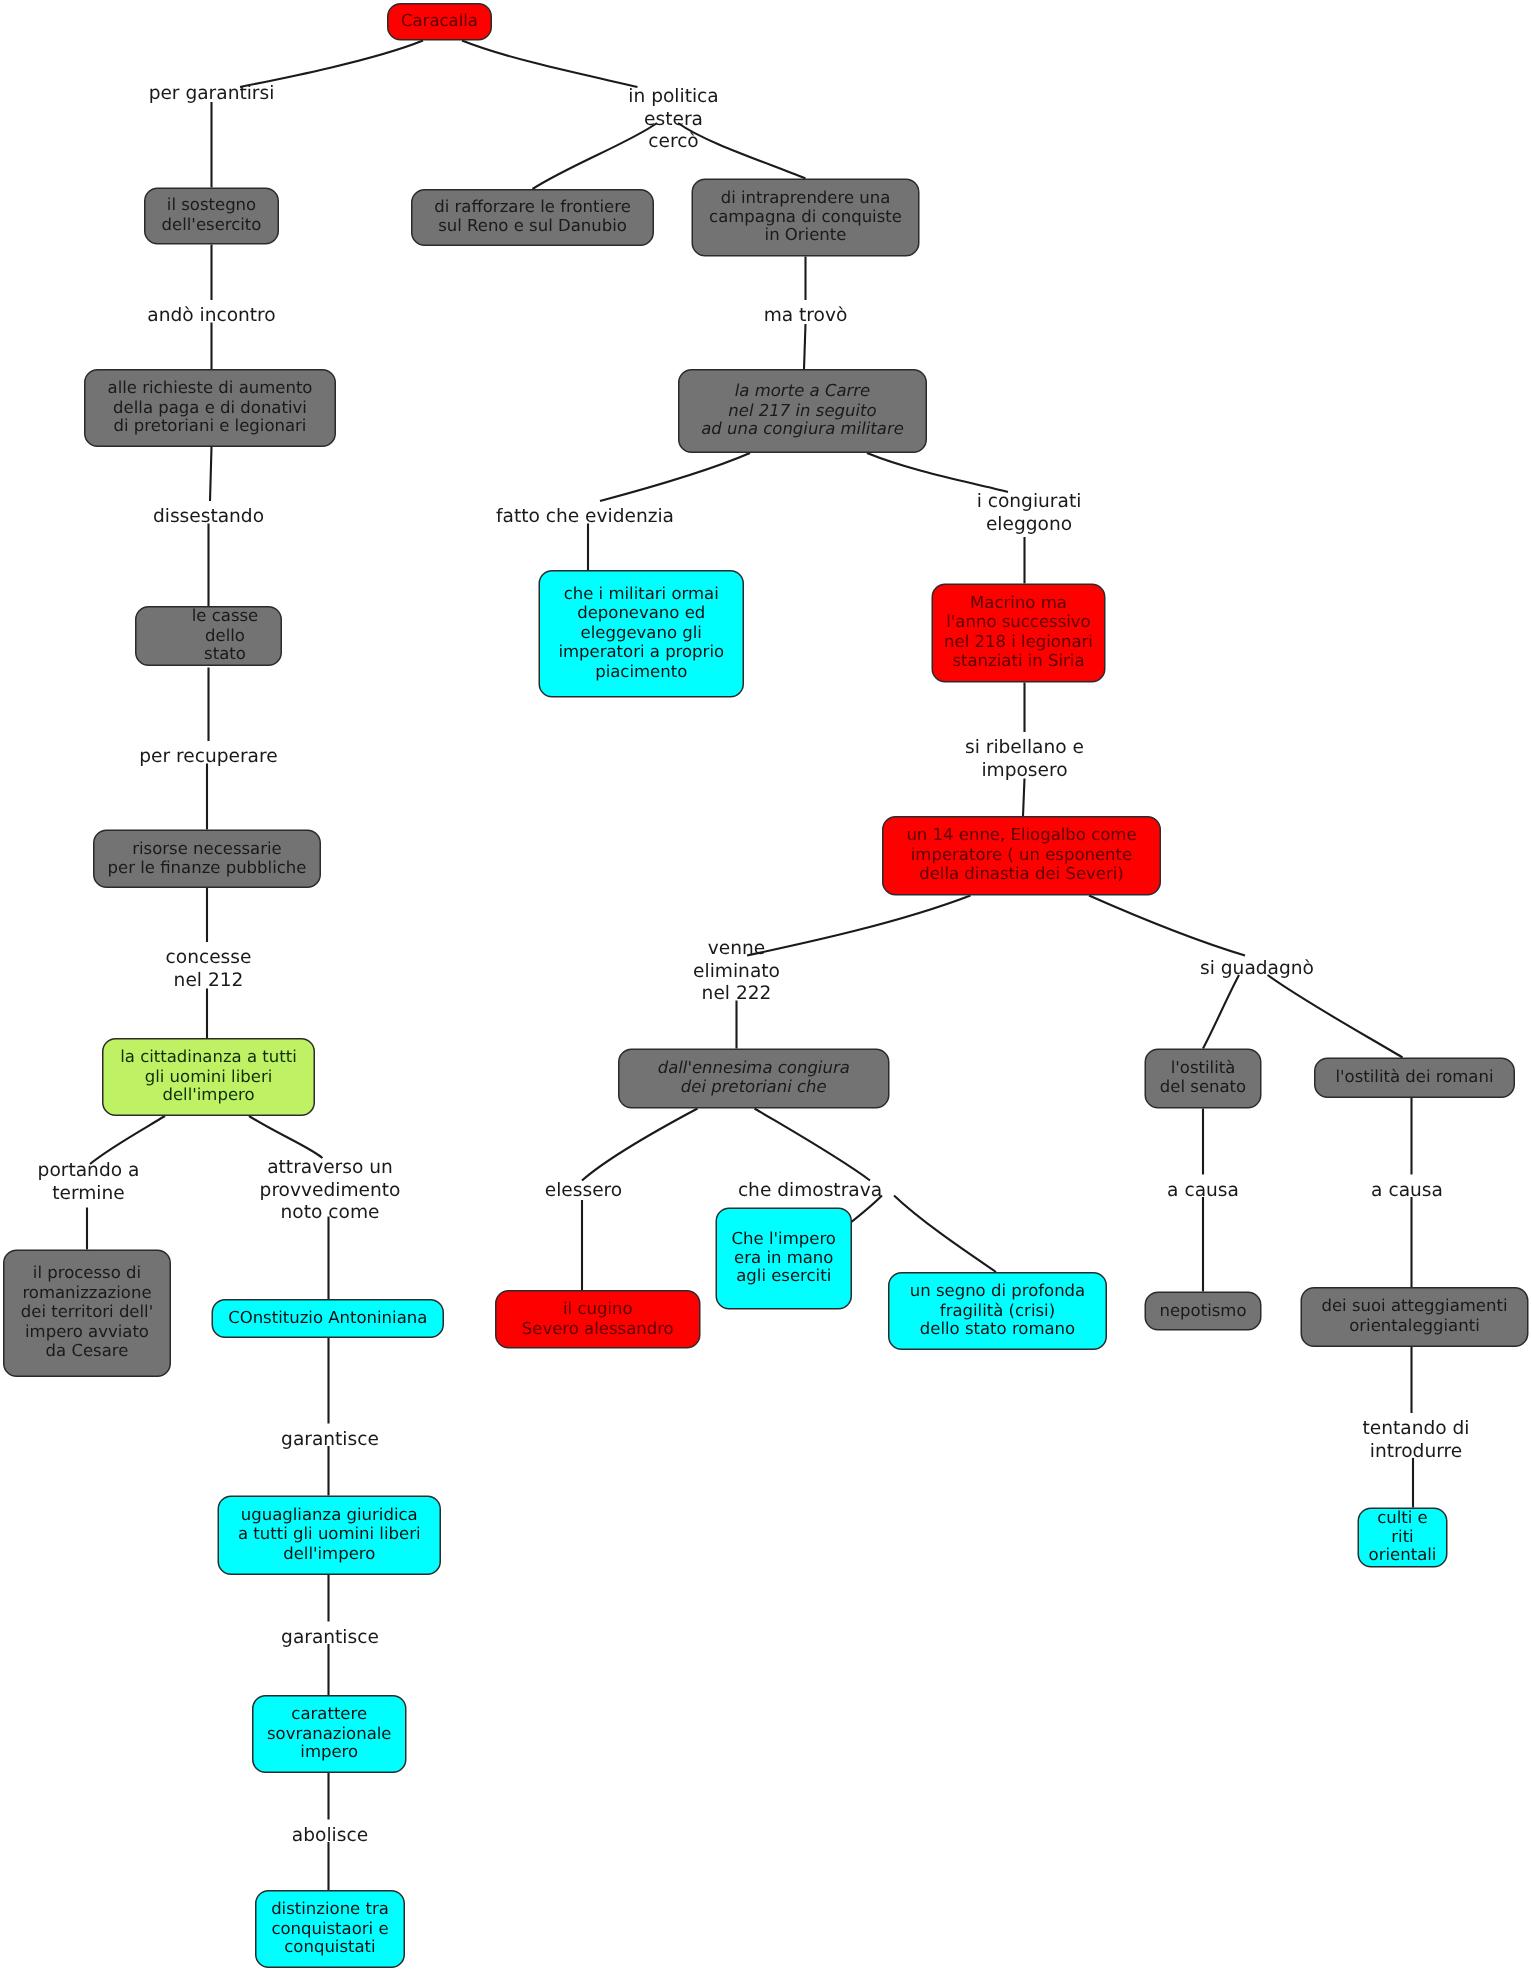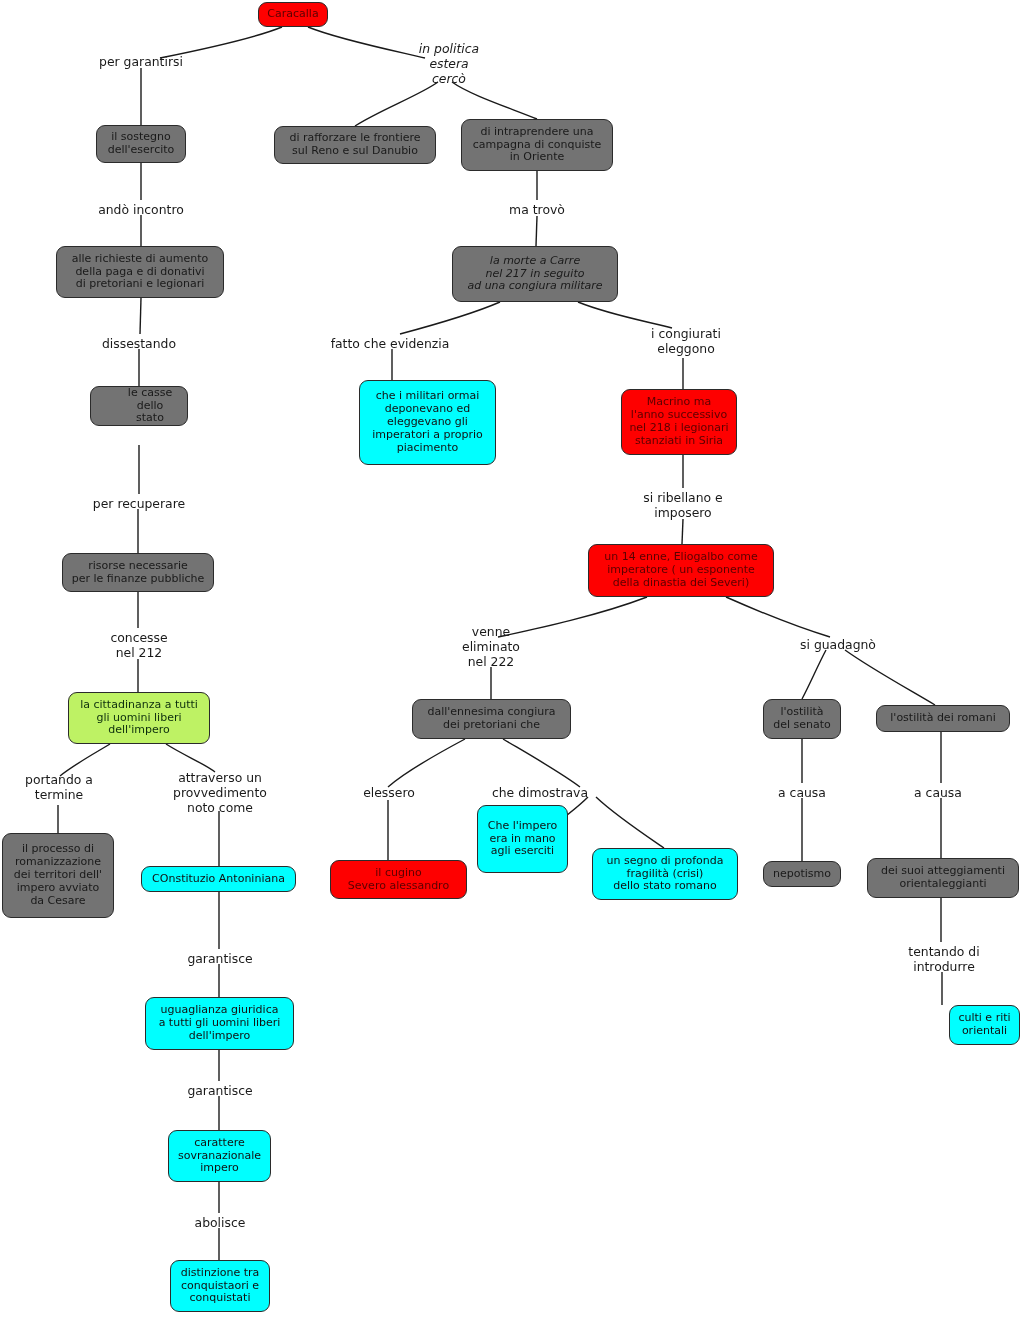--- a/index.html
+++ b/index.html
@@ -126,40 +126,40 @@
 sul Reno e sul Danubio</div>
       <div class="node n-plain" style="left: 461px; top: 119px; width: 152px; height: 52px;">di intraprendere una
 campagna di conquiste
 in Oriente</div>
       <div class="node n-plain" style="left: 56px; top: 246px; width: 168px; height: 52px;">alle richieste di aumento
 della paga e di donativi
 di pretoriani e legionari</div>
       <div class="node n-plain" style="left: 452px; top: 246px; width: 166px; height: 56px; font-style: italic;">la morte a Carre
 nel 217 in seguito
 ad una congiura militare</div>
-      <div class="node n-plain" style="left: 90px; top: 386px; width: 98px; height: 40px; padding-left: 28px;">le casse dello
+      <div class="node n-plain" style="left: 90px; top: 404px; width: 98px; height: 40px; padding-left: 28px;">le casse dello
 stato</div>
       <div class="node n-cyan" style="left: 323px; top: 380px; width: 137px; height: 85px; margin-left: 36px;">che i militari ormai
 deponevano ed
 eleggevano gli
 imperatori a proprio
 piacimento</div>
       <div class="node n-red" style="left: 621px; top: 389px; width: 116px; height: 66px;">Macrino ma
 l'anno successivo
 nel 218 i legionari
 stanziati in Siria</div>
       <div class="node n-plain" style="left: 62px; top: 553px; width: 152px; height: 39px;">risorse necessarie
 per le finanze pubbliche</div>
       <div class="node n-red" style="left: 588px; top: 544px; width: 186px; height: 53px;">un 14 enne, Eliogalbo come
 imperatore ( un esponente
 della dinastia dei Severi)</div>
       <div class="node n-green" style="left: 68px; top: 692px; width: 142px; height: 52px;">la cittadinanza a tutti
 gli uomini liberi
 dell'impero</div>
-      <div class="node n-plain" style="left: 412px; top: 699px; width: 159px; height: 40px;">dall'ennesima congiura
+      <div class="node n-plain" style="left: 412px; top: 699px; width: 181px; height: 40px; font-style: italic;">dall'ennesima congiura
 dei pretoriani che</div>
       <div class="node n-plain" style="left: 763px; top: 699px; width: 78px; height: 40px;">l'ostilità
 del senato</div>
       <div class="node n-plain" style="left: 876px; top: 705px; width: 134px; height: 27px;">l'ostilità dei romani</div>
       <div class="node n-plain" style="left: 2px; top: 833px; width: 112px; height: 85px;">il processo di
 romanizzazione
 dei territori dell'
 impero avviato
 da Cesare</div>
       <div class="node n-cyan" style="left: 141px; top: 866px; width: 155px; height: 26px;">COnstituzio Antoniniana</div>
@@ -170,32 +170,32 @@
 agli eserciti</div>
       <div class="node n-cyan" style="left: 592px; top: 848px; width: 146px; height: 52px;">un segno di profonda
 fragilità (crisi)
 dello stato romano</div>
       <div class="node n-plain" style="left: 763px; top: 861px; width: 78px; height: 26px;">nepotismo</div>
       <div class="node n-plain" style="left: 867px; top: 858px; width: 152px; height: 40px;">dei suoi atteggiamenti
 orientaleggianti</div>
       <div class="node n-cyan" style="left: 145px; top: 997px; width: 149px; height: 53px;">uguaglianza giuridica
 a tutti gli uomini liberi
 dell'impero</div>
-      <div class="node n-cyan" style="left: 949px; top: 1005px; width: 71px; height: 40px;">culti e riti
+      <div class="node n-cyan" style="left: 905px; top: 1005px; width: 60px; height: 40px;">culti e riti
 orientali</div>
       <div class="node n-cyan" style="left: 168px; top: 1130px; width: 103px; height: 52px;">carattere
 sovranazionale
 impero</div>
       <div class="node n-cyan" style="left: 170px; top: 1260px; width: 100px; height: 52px;">distinzione tra
 conquistaori e
 conquistati</div>
     </div>
   <div id="labels-layer">
       <div class="elabel" style="left: 96px; top: 54px; width: 90px;">per garantirsi</div>
-      <div class="elabel" style="left: 404px; top: 41px; width: 90px; font-style: italic;">in politica
+      <div class="elabel" style="left: 404px; top: 56px; width: 90px;">in politica
 estera
 cercò</div>
       <div class="elabel" style="left: 96px; top: 202px; width: 90px;">andò incontro</div>
       <div class="elabel" style="left: 492px; top: 202px; width: 90px;">ma trovò</div>
       <div class="elabel" style="left: 94px; top: 336px; width: 90px;">dissestando</div>
       <div class="elabel" style="left: 327px; top: 336px; width: 126px;">fatto che evidenzia</div>
       <div class="elabel" style="left: 640px; top: 326px; width: 92px;">i congiurati
 eleggono</div>
       <div class="elabel" style="left: 90px; top: 496px; width: 98px;">per recuperare</div>
       <div class="elabel" style="left: 637px; top: 490px; width: 92px;">si ribellano e

